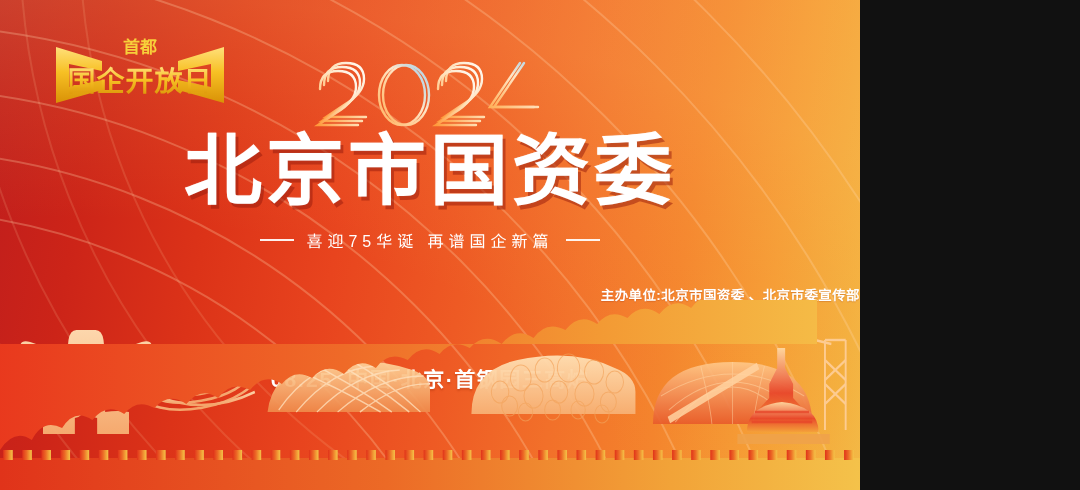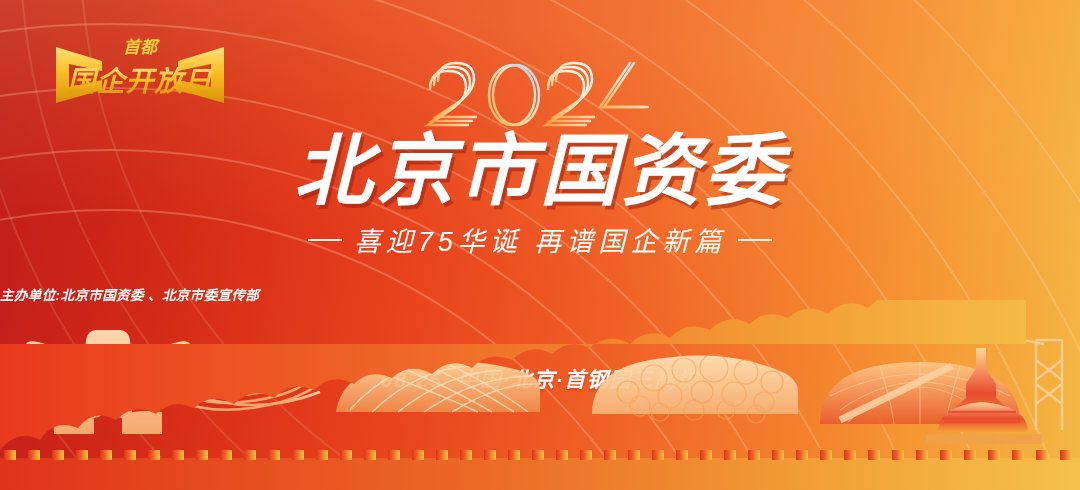--- a/index.html
+++ b/index.html
@@ -1,35 +1,34 @@
 <!DOCTYPE html>
 <html lang="zh-CN"><head>
 <meta charset="utf-8">
 <title>首都国企开放日</title>
 <style>
   html,body{margin:0;padding:0;background:#111;}
   #poster{
     position:relative;
-    width:1080px;height:490px;
+    width:860px;height:490px;
     overflow:hidden;
     font-family:"Liberation Sans","DejaVu Sans",sans-serif;
     background:
       radial-gradient(ellipse 150% 120% at 8% 95%, rgba(255,215,120,0.00) 42%, rgba(255,190,90,0.10) 62%, rgba(255,205,110,0.20) 80%),
       linear-gradient(100deg,
         #bf1d1d 0%,
         #cc2418 12%,
         #dc3318 26%,
         #e8441e 40%,
         #ee5a24 54%,
         #f2702a 66%,
         #f4832c 77%,
         #f59a33 87%,
         #f3ae3c 96%,
         #f2b944 100%);
-    font-style: italic;
   }
 
   
   .arcs{position:absolute;inset:0;pointer-events:none;overflow:hidden;}
   .arcs svg{position:absolute;right:-180px;top:-320px;width:1400px;height:1400px;opacity:.5;}
   .arcs2 svg{position:absolute;left:-460px;bottom:-700px;width:1500px;height:1500px;opacity:.33;right:auto;top:auto;}
 
   
   .logo{position:absolute;left:42px;top:31px;width:196px;height:74px;}
   .logo svg{width:100%;height:100%;display:block;}
@@ -45,33 +44,33 @@
     font-size:78px;line-height:86px;
     font-weight:bold;
     color:#ffffff;
     letter-spacing:4px;
     text-shadow:3px 4px 0 rgba(150,26,12,.50), 0 0 1px rgba(255,255,255,.6);
     white-space:nowrap;
   }
 
   
   .subtitle{
-    position:absolute;left:0;right:0;top:220px;
+    position:absolute;left:0;right:0;top:228px;
     text-align:center;
     color:#fff;
-    font-size:27px;
+    font-size:16px;
     letter-spacing:5px;
     white-space:nowrap;
     display:flex;align-items:center;justify-content:center;gap:12px;
   }
   .subtitle .rule{display:inline-block;width:34px;height:2px;background:rgba(255,255,255,.92);}
   .subtitle .stxt{display:inline-block;}
 
   
-  .orgs{position:absolute;left:0;right:0;top:285px;text-align:left;color:#fff;}
+  .orgs{position:absolute;left:0;right:0;top:285px;text-align:right;color:#fff;}
   .orgs div{font-size:13.5px;line-height:21px;letter-spacing:.4px;font-weight:bold;
             text-shadow:0 1px 1px rgba(150,40,10,.25);}
 
   
   .datev{
     position:absolute;left:0;right:0;top:363px;text-align:center;
     color:#fff;font-size:21px;font-weight:bold;letter-spacing:1.5px;
     text-shadow:0 2px 2px rgba(150,40,10,.30);
     white-space:nowrap;
   }

